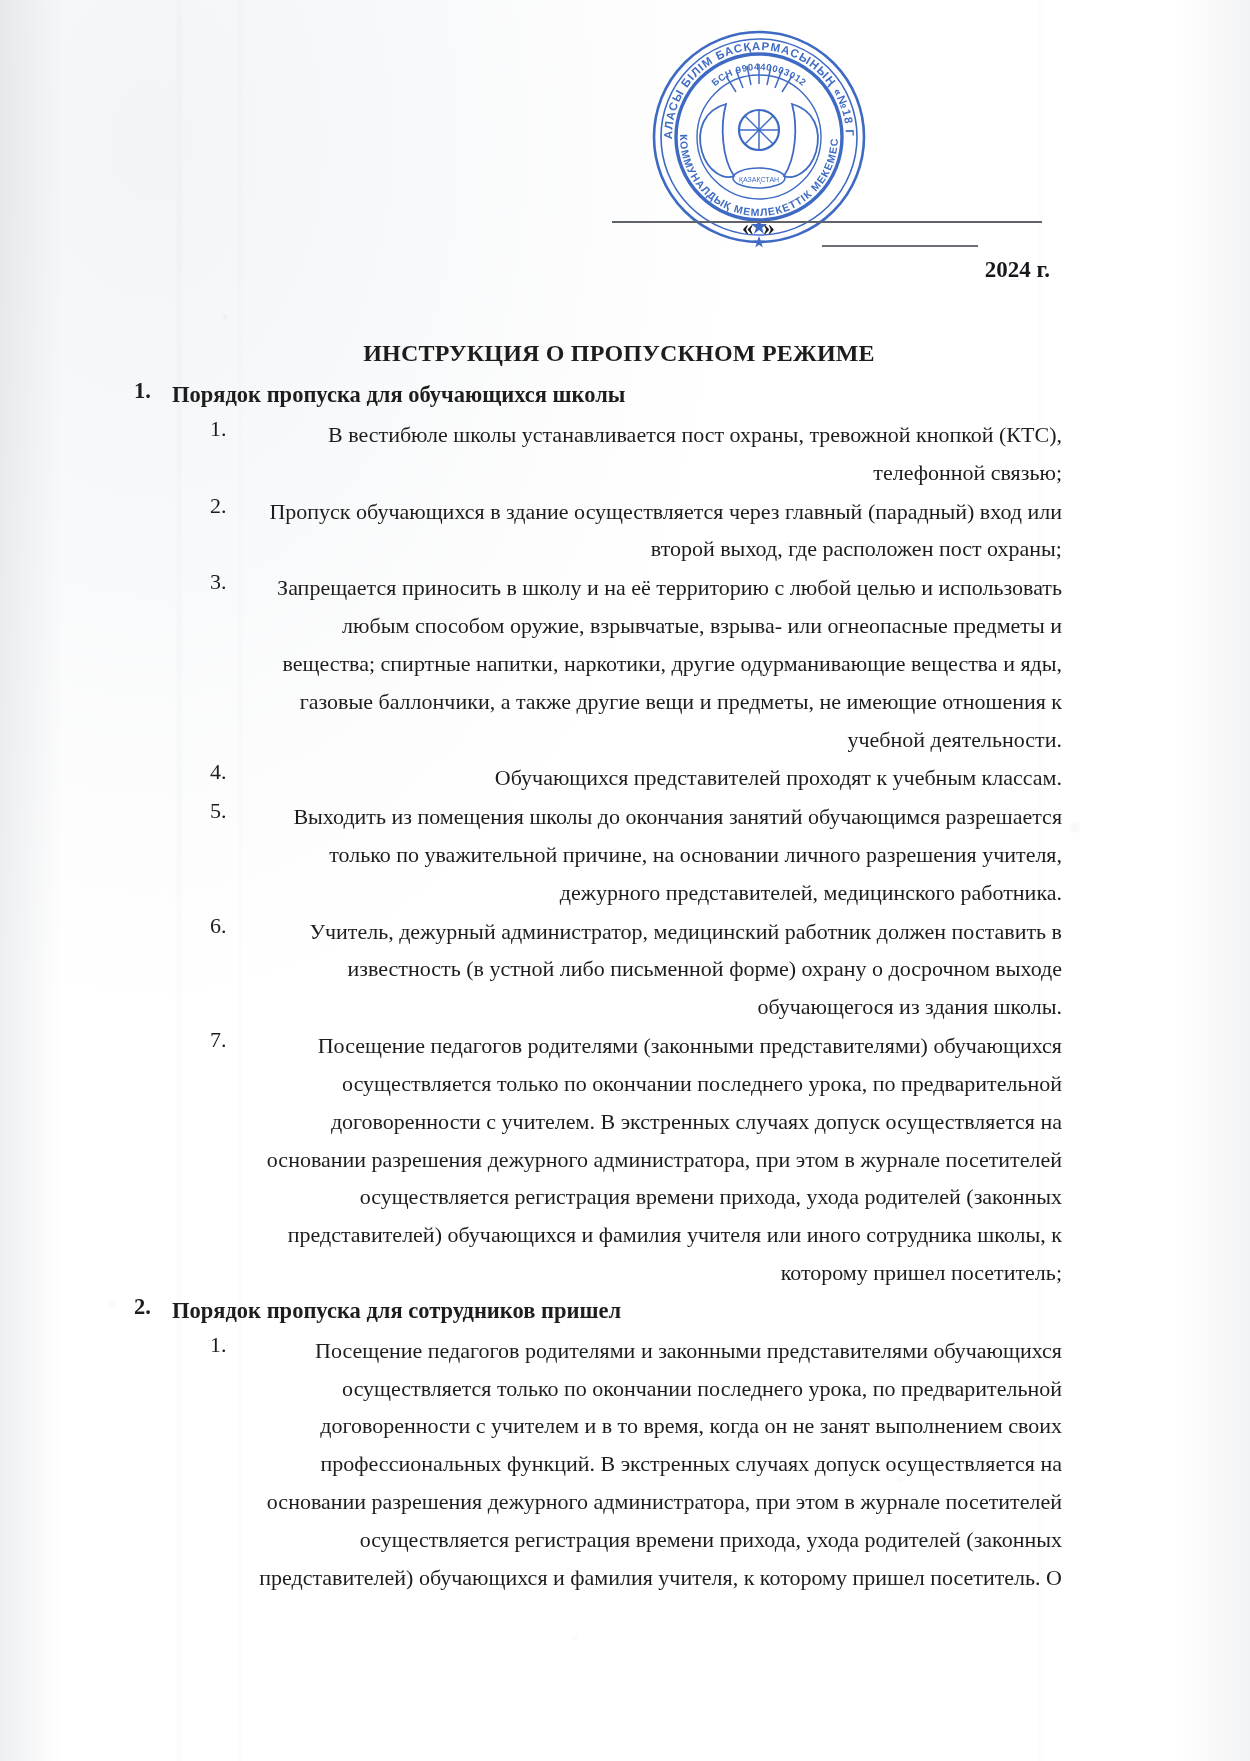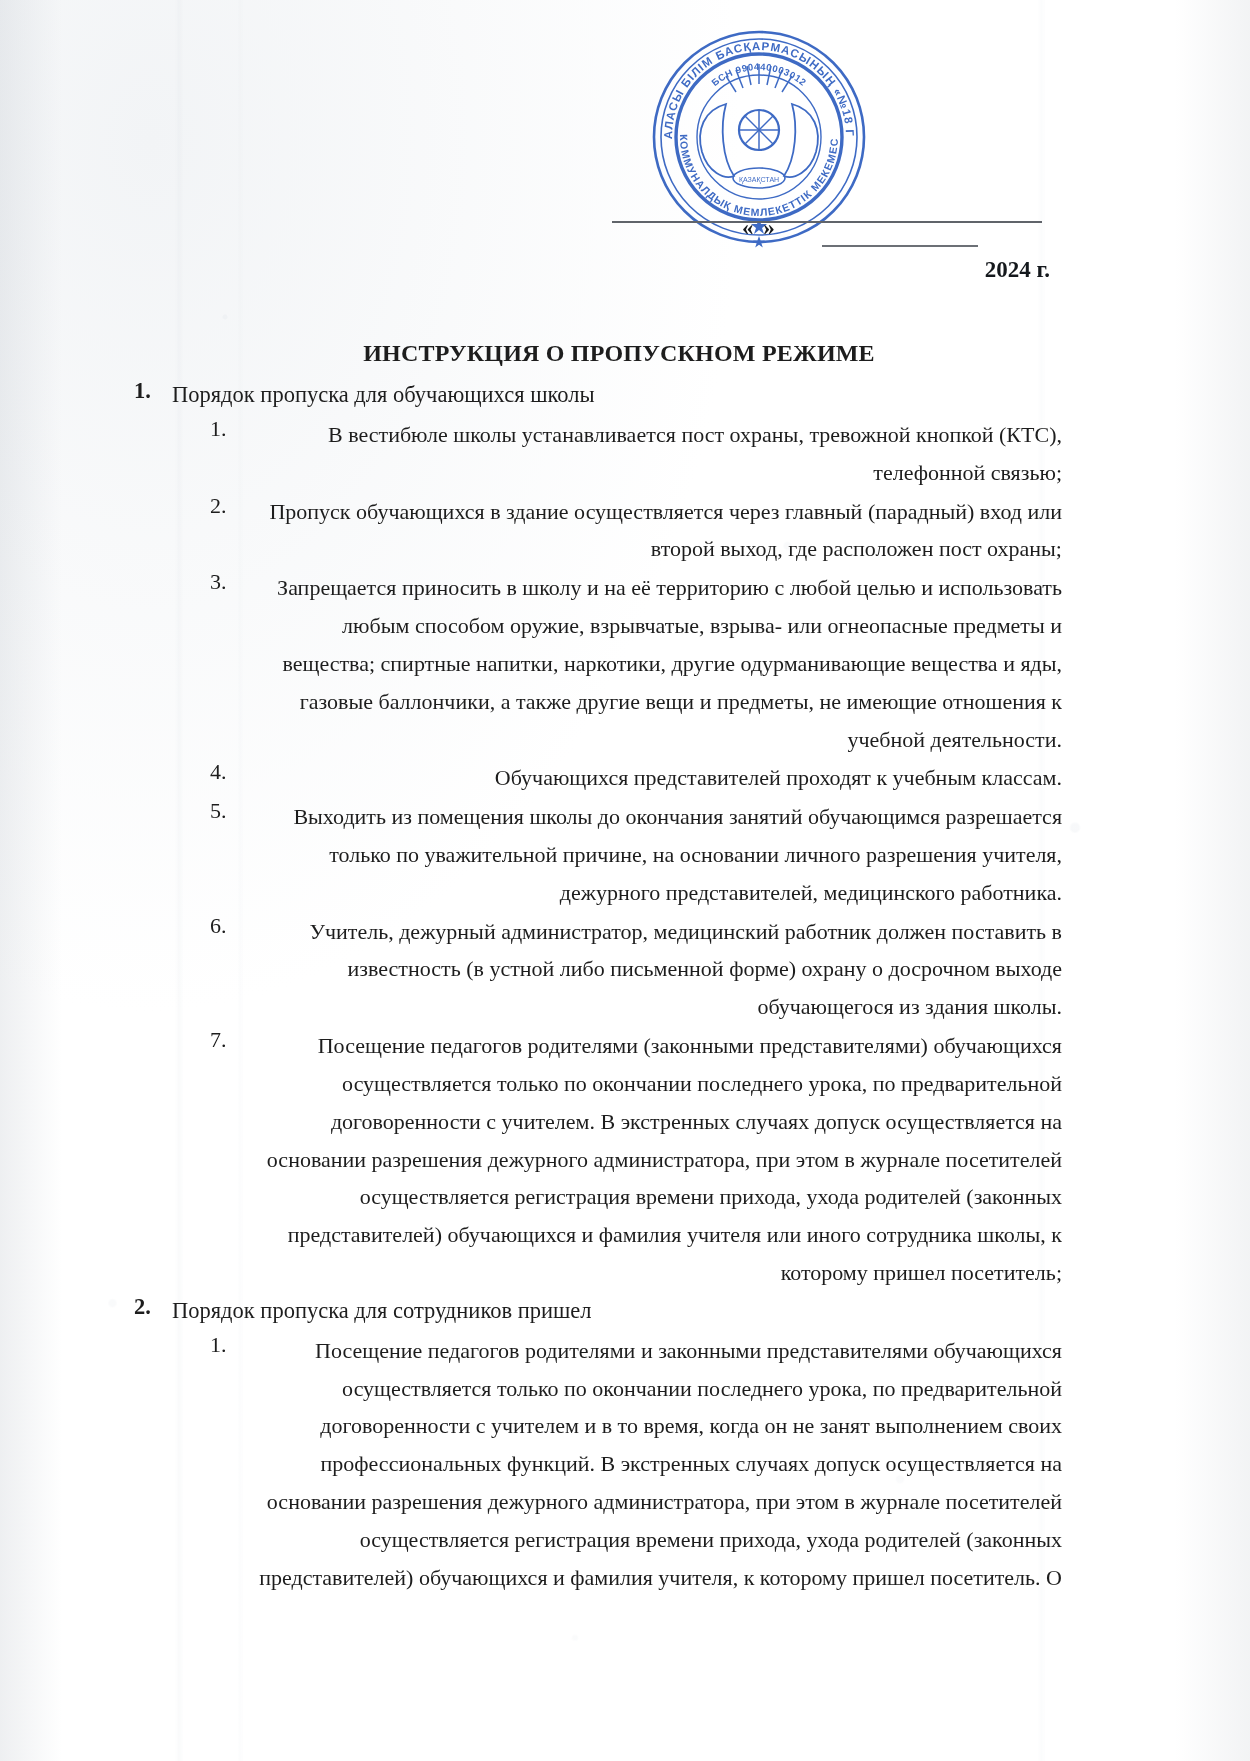--- a/index.html
+++ b/index.html
@@ -154,21 +154,21 @@
     margin: 0 0 2px 0;
   }
   ol.lvl1 > li.section > .num {
     position: absolute;
     left: 2px;
     top: 0;
     font-weight: bold;
     font-size: 22.5px;
   }
   .section-title {
-    font-weight: normal;
+    font-weight: bold;
     font-size: 22.5px;
     line-height: 1.55;
     margin: 0 0 3px 0;
   }
   ol.lvl2 {
     list-style: none;
     margin: 0;
     padding: 0 0 0 38px;
   }
   ol.lvl2 > li.item {

